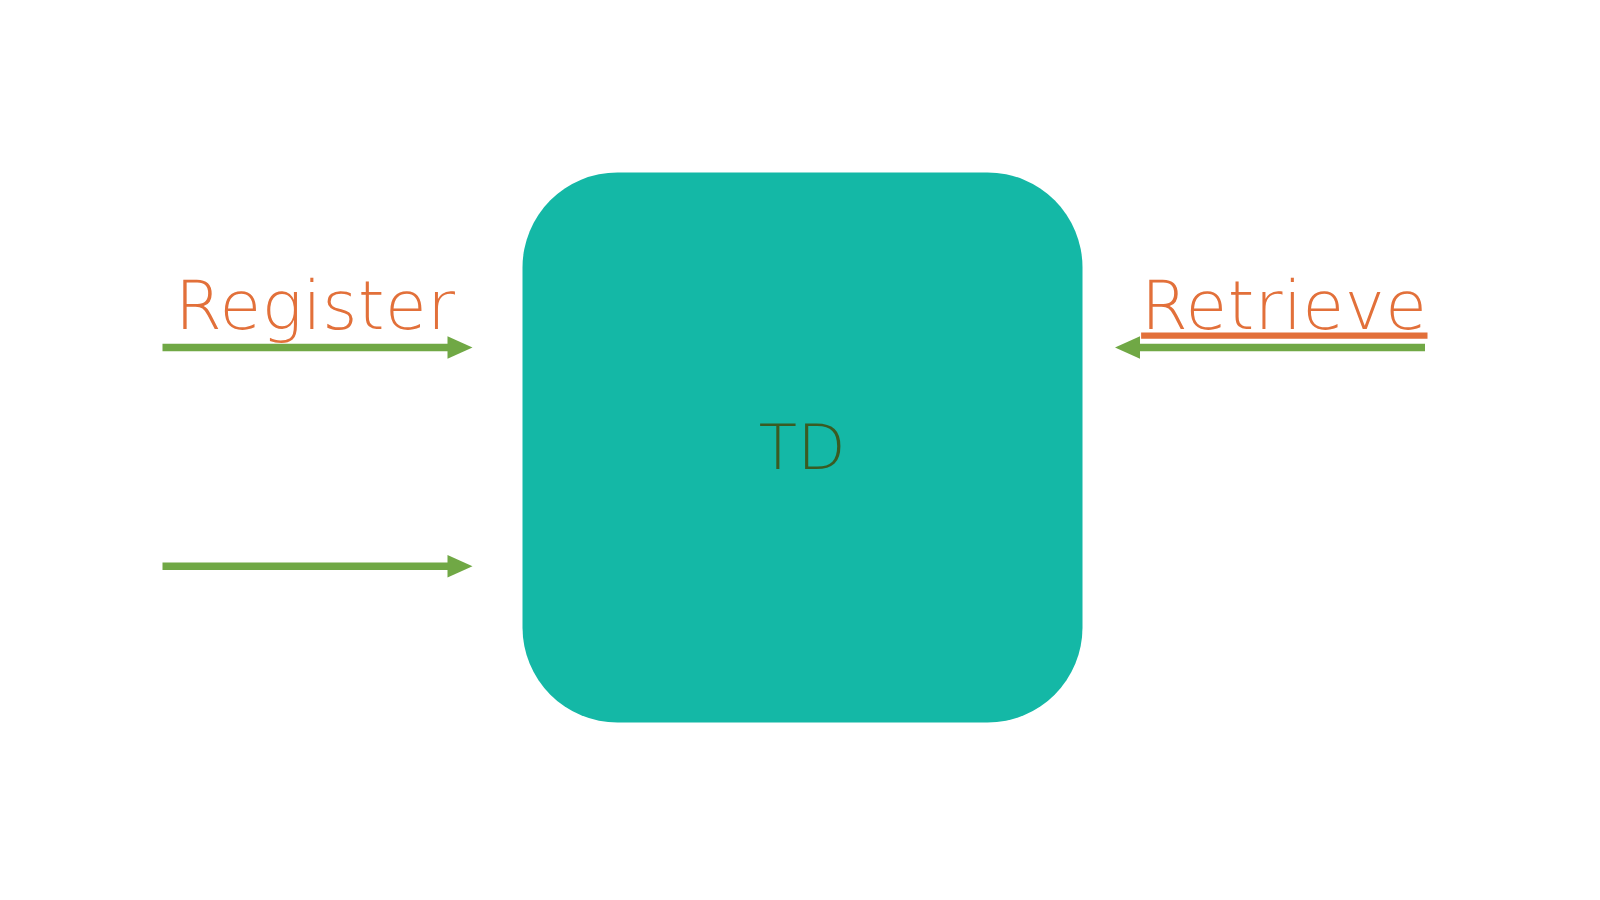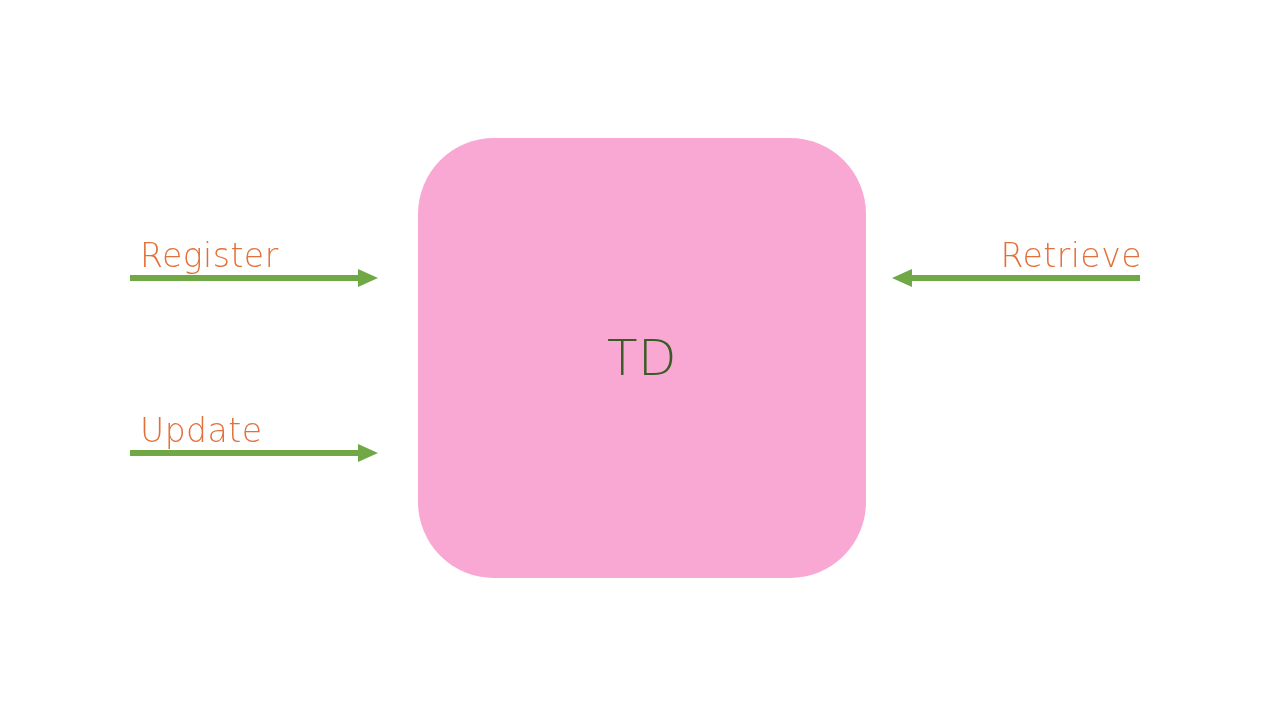--- a/index.html
+++ b/index.html
@@ -19,21 +19,21 @@
     overflow: hidden;
   }
 
   
   .node {
     position: absolute;
     left: 418px;
     top: 138px;
     width: 448px;
     height: 440px;
-    background: #f9a8d4;
+    background: #14b8a6;
     border-radius: 76px;
     display: flex;
     flex-direction: column;
     align-items: center;
     justify-content: center;
   }
   .node-label {
     color: #3a5b23;
     font-family: "DejaVu Sans", sans-serif;
     font-weight: 300;
@@ -54,27 +54,27 @@
 
   .flow.row1 { top: 204px; }
   .flow.row2 { top: 379px; }
 
   .flow-label {
     position: absolute;
     bottom: 18px;
     color: #e2703a;
     font-family: "DejaVu Sans", sans-serif;
     font-weight: 300;
-    font-size: 33px;
+    font-size: 54px;
     line-height: 1;
     letter-spacing: 0.5px;
     white-space: nowrap;
   }
   .flow.left  .flow-label { left: 10px;  text-align: left; }
-  .flow.right .flow-label { right: -2px; text-align: left; }
+  .flow.right .flow-label { right: -2px; text-align: left; text-decoration: underline; }
 
   .arrow {
     position: absolute;
     left: 0;
     bottom: 0;
     width: 100%;
     height: 24px;
   }
   .arrow svg { display: block; width: 100%; height: 100%; overflow: visible; }
 </style>
@@ -87,21 +87,20 @@
     <span class="flow-label">Register</span>
     <span class="arrow">
       <svg viewBox="0 0 248 24" preserveAspectRatio="none" aria-hidden="true">
         <rect x="0" y="9" width="232" height="6" fill="#70a845"></rect>
         <polygon points="228,3 248,12 228,21" fill="#70a845"></polygon>
       </svg>
     </span>
   </div>
 
   <div class="flow left row2">
-    <span class="flow-label">Update</span>
     <span class="arrow">
       <svg viewBox="0 0 248 24" preserveAspectRatio="none" aria-hidden="true">
         <rect x="0" y="9" width="232" height="6" fill="#70a845"></rect>
         <polygon points="228,3 248,12 228,21" fill="#70a845"></polygon>
       </svg>
     </span>
   </div>
 
   <div class="node">
     <div class="node-label">TD</div>

